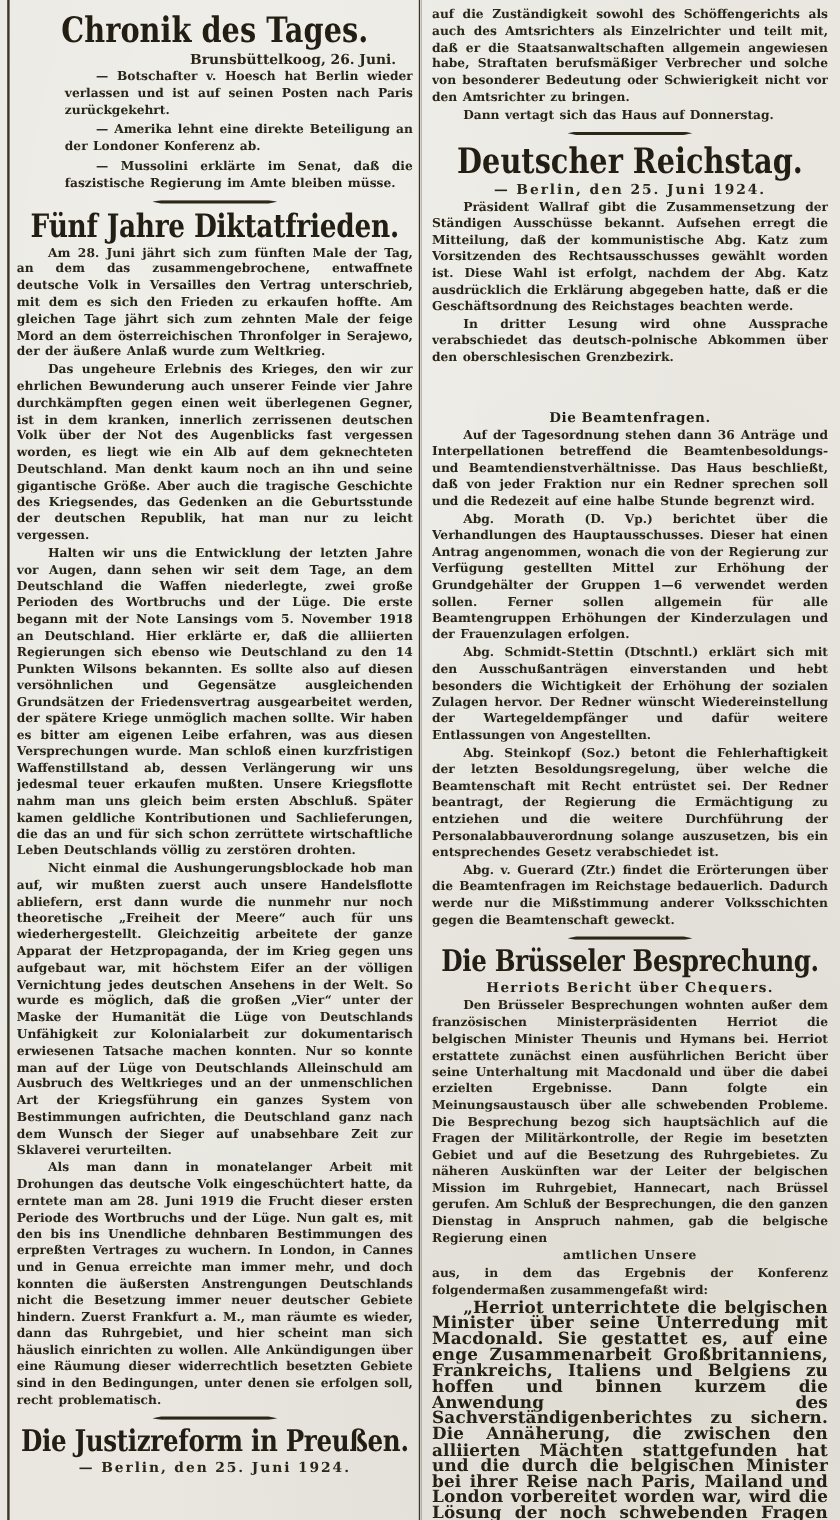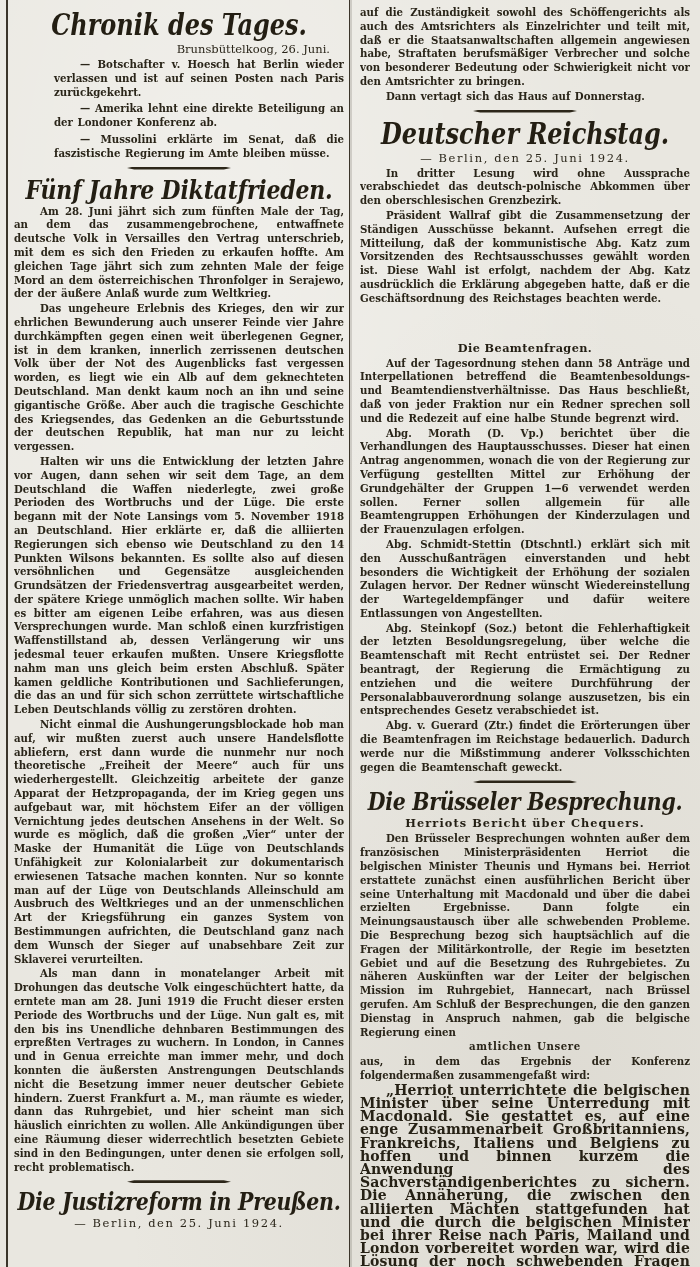--- a/index.html
+++ b/index.html
@@ -11,27 +11,27 @@
     color:#2a2519;
     font-family:"DejaVu Serif", serif;
   }
   .vrule{position:absolute;top:0;bottom:0;background:#3b352a;}
   .vrule.left{left:6px;width:2px;}
   .vrule.center{left:349px;width:1px;box-shadow:1.5px 0 0 rgba(59,53,42,.35);}
   .col{position:absolute;top:0;bottom:0;width:330px;overflow:hidden;}
   .col.left{left:14px;padding-top:4px;}
   .col.right{left:360px;padding-top:6px;}
 
-  .headline{text-align:center;font-weight:bold;white-space:nowrap;margin:6px 0 3px;color:#231e13;font-style:italic;}
+  .headline{text-align:center;font-weight:bold;white-space:nowrap;margin:6px 0 3px;color:#231e13;}
   .headline span{display:inline-block;transform:scaleY(1.22);transform-origin:center;}
   .h-lg{font-size:24px;}
   .h-md{font-size:22px;letter-spacing:-0.2px;}
   .h-sm{font-size:20.5px;letter-spacing:-0.3px;}
 
-  .dateline{font-size:11.5px;font-weight:normal;margin:1px 0 2px;}
+  .dateline{font-size:11.5px;font-weight:bold;margin:1px 0 2px;}
   .dateline.right{text-align:right;padding-right:14px;}
   .dateline.center{text-align:center;letter-spacing:1.6px;}
 
   .subhead{text-align:center;font-weight:bold;font-size:11.3px;letter-spacing:1.1px;margin:3px 0 2px;color:#241f14;}
   .subhead.tight{letter-spacing:.4px;margin-top:35px;}
 
   p.body{font-size:10.2px;line-height:13.8px;text-align:justify;text-indent:26px;margin:0 0 1px 0;font-weight:bold;word-spacing:1px;}
   p.body.noindent{text-indent:0;}
   p.body.center1{text-align:center;text-indent:0;letter-spacing:.6px;}
   p.body.bq{font-size:14px;line-height:13.2px;letter-spacing:.15px;color:#262115;}
@@ -84,24 +84,24 @@
     <div>
       <p class="body noindent">auf die Zuständigkeit sowohl des Schöffengerichts als auch des Amtsrichters als Einzelrichter und teilt mit, daß er die Staatsanwaltschaften allgemein angewiesen habe, Straftaten berufsmäßiger Verbrecher und solche von besonderer Bedeutung oder Schwierigkeit nicht vor den Amtsrichter zu bringen.</p>
       <p class="body">Dann vertagt sich das Haus auf Donnerstag.</p>
     </div>
 
     <div class="divider"></div>
 
     <div>
       <div class="headline h-lg"><span>Deutscher Reichstag.</span></div>
       <div class="dateline center">— Berlin, den 25. Juni 1924.</div>
+      <p class="body">Präsident Wallraf gibt die Zusammensetzung der Ständigen Ausschüsse bekannt. Aufsehen erregt die Mitteilung, daß der kommunistische Abg. Katz zum Vorsitzenden des Rechtsausschusses gewählt worden ist. Diese Wahl ist erfolgt, nachdem der Abg. Katz ausdrücklich die Erklärung abgegeben hatte, daß er die Geschäftsordnung des Reichstages beachten werde.</p>
       <p class="body">In dritter Lesung wird ohne Aussprache verabschiedet das deutsch-polnische Abkommen über den oberschlesischen Grenzbezirk.</p>
-      <p class="body">Präsident Wallraf gibt die Zusammensetzung der Ständigen Ausschüsse bekannt. Aufsehen erregt die Mitteilung, daß der kommunistische Abg. Katz zum Vorsitzenden des Rechtsausschusses gewählt worden ist. Diese Wahl ist erfolgt, nachdem der Abg. Katz ausdrücklich die Erklärung abgegeben hatte, daß er die Geschäftsordnung des Reichstages beachten werde.</p>
       <div class="subhead tight">Die Beamtenfragen.</div>
-      <p class="body">Auf der Tagesordnung stehen dann 58 Anträge und Interpellationen betreffend die Beamtenbesoldungs- und Beamtendienstverhältnisse. Das Haus beschließt, daß von jeder Fraktion nur ein Redner sprechen soll und die Redezeit auf eine halbe Stunde begrenzt wird.</p>
+      <p class="body">Auf der Tagesordnung stehen dann 36 Anträge und Interpellationen betreffend die Beamtenbesoldungs- und Beamtendienstverhältnisse. Das Haus beschließt, daß von jeder Fraktion nur ein Redner sprechen soll und die Redezeit auf eine halbe Stunde begrenzt wird.</p>
       <p class="body">Abg. Morath (D. Vp.) berichtet über die Verhandlungen des Hauptausschusses. Dieser hat einen Antrag angenommen, wonach die von der Regierung zur Verfügung gestellten Mittel zur Erhöhung der Grundgehälter der Gruppen 1—6 verwendet werden sollen. Ferner sollen allgemein für alle Beamtengruppen Erhöhungen der Kinderzulagen und der Frauenzulagen erfolgen.</p>
       <p class="body">Abg. Schmidt-Stettin (Dtschntl.) erklärt sich mit den Ausschußanträgen einverstanden und hebt besonders die Wichtigkeit der Erhöhung der sozialen Zulagen hervor. Der Redner wünscht Wiedereinstellung der Wartegeldempfänger und dafür weitere Entlassungen von Angestellten.</p>
       <p class="body">Abg. Steinkopf (Soz.) betont die Fehlerhaftigkeit der letzten Besoldungsregelung, über welche die Beamtenschaft mit Recht entrüstet sei. Der Redner beantragt, der Regierung die Ermächtigung zu entziehen und die weitere Durchführung der Personalabbauverordnung solange auszusetzen, bis ein entsprechendes Gesetz verabschiedet ist.</p>
       <p class="body">Abg. v. Guerard (Ztr.) findet die Erörterungen über die Beamtenfragen im Reichstage bedauerlich. Dadurch werde nur die Mißstimmung anderer Volksschichten gegen die Beamtenschaft geweckt.</p>
     </div>
 
     <div class="divider"></div>
 
     <div>
       <div class="headline h-sm"><span>Die Brüsseler Besprechung.</span></div>

